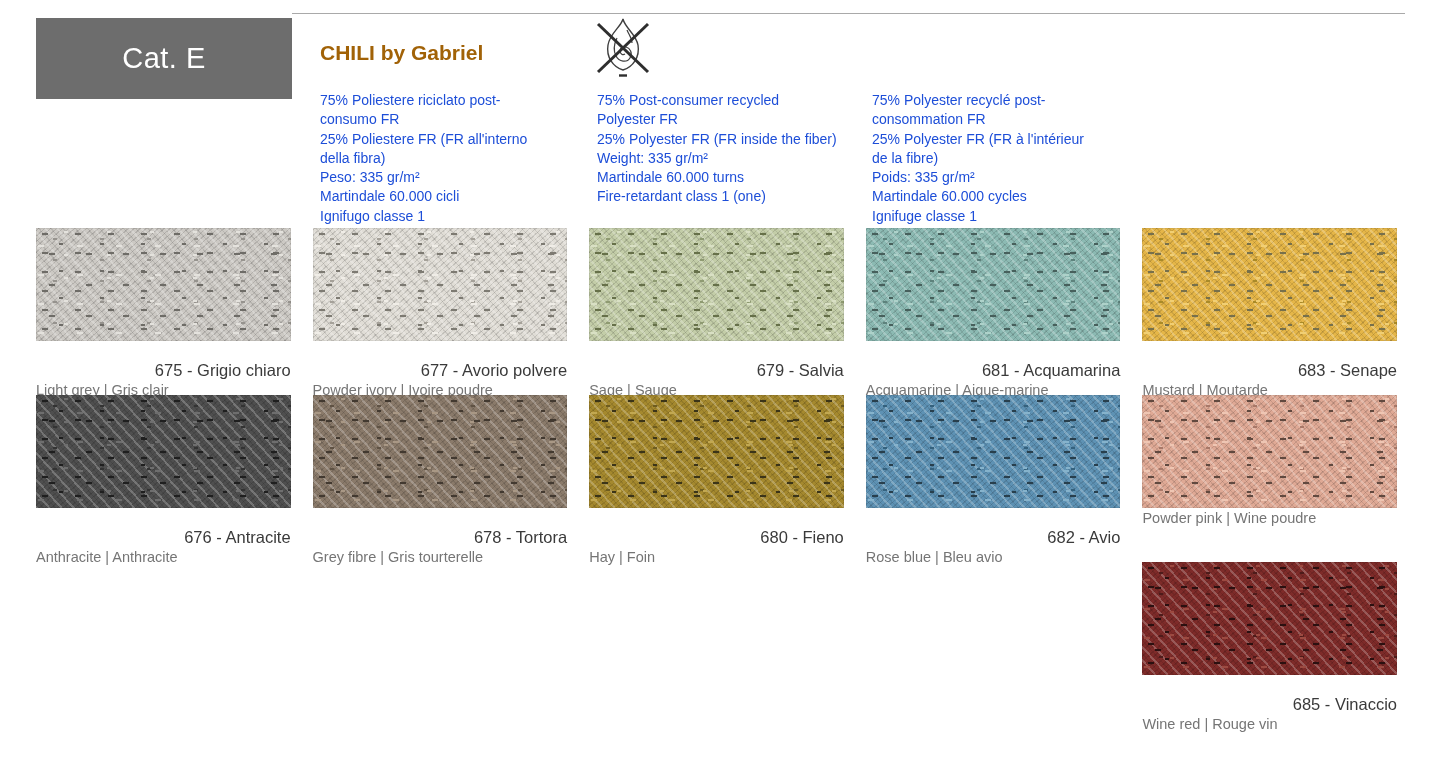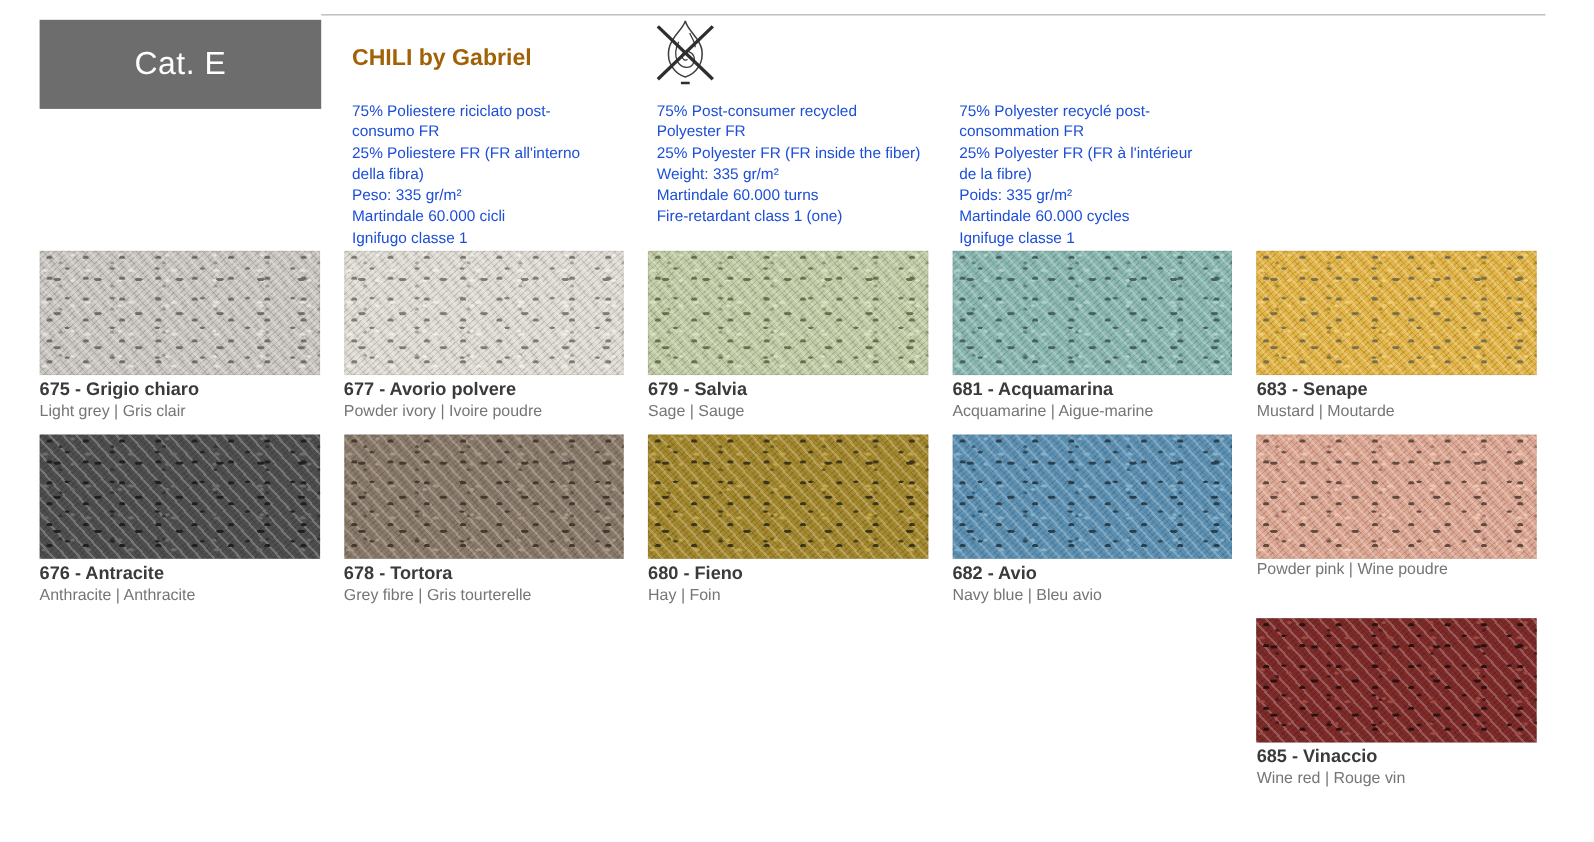--- a/index.html
+++ b/index.html
@@ -88,25 +88,26 @@
       repeating-linear-gradient(48deg,
         rgba(255,255,255,0.22) 0 2px, rgba(255,255,255,0) 2px 5px,
         rgba(0,0,0,0.10) 5px 6px, rgba(0,0,0,0) 6px 9px),
       repeating-linear-gradient(-42deg,
         rgba(0,0,0,0.13) 0 1px, rgba(0,0,0,0) 1px 4px);
     background-size:
       33px 19px, 41px 27px, 37px 31px, 43px 23px, 39px 29px, 47px 21px, auto, auto;
     box-shadow: inset 0 0 0 1px rgba(0,0,0,0.06);
   }
   .sw-title {
-    margin-top: 4px;
+    margin-top: 20px;
     font-size: 16.5px;
-    font-weight: bold;
+    font-weight: normal;
     color: #3a3a3a;
     line-height: 19px;
+    text-align: right;
   }
   .sw-sub {
     margin-top: 1px;
     font-size: 14.5px;
     color: #757575;
     line-height: 18px;
   }
 </style>
 </head>
 <body>
@@ -197,21 +198,21 @@
 
     <div class="cell">
       <div class="swatch" style="--base: #a5892e; --light: #c2a851; --dark: #6e5c1f; --fleck: #3b3418;"></div>
       <div class="sw-title">680 - Fieno</div>
       <div class="sw-sub">Hay | Foin</div>
     </div>
 
     <div class="cell">
       <div class="swatch" style="--base: #5e92b4; --light: #86b3cc; --dark: #34617d; --fleck: #283f4d;"></div>
       <div class="sw-title">682 - Avio</div>
-      <div class="sw-sub">Navy blue | Bleu avio</div>
+      <div class="sw-sub">Rose blue | Bleu avio</div>
     </div>
 
     <div class="cell">
       <div class="swatch" style="--base: #dfa995; --light: #efc6b3; --dark: #a87868; --fleck: #61493f;"></div>
       <div class="sw-sub">Powder pink | Wine poudre</div>
     </div>
 
     <div class="cell col5">
       <div class="swatch" style="--base: #7e2b29; --light: #9c4a41; --dark: #4e1b1a; --fleck: #2b1010;"></div>
       <div class="sw-title">685 - Vinaccio</div>

